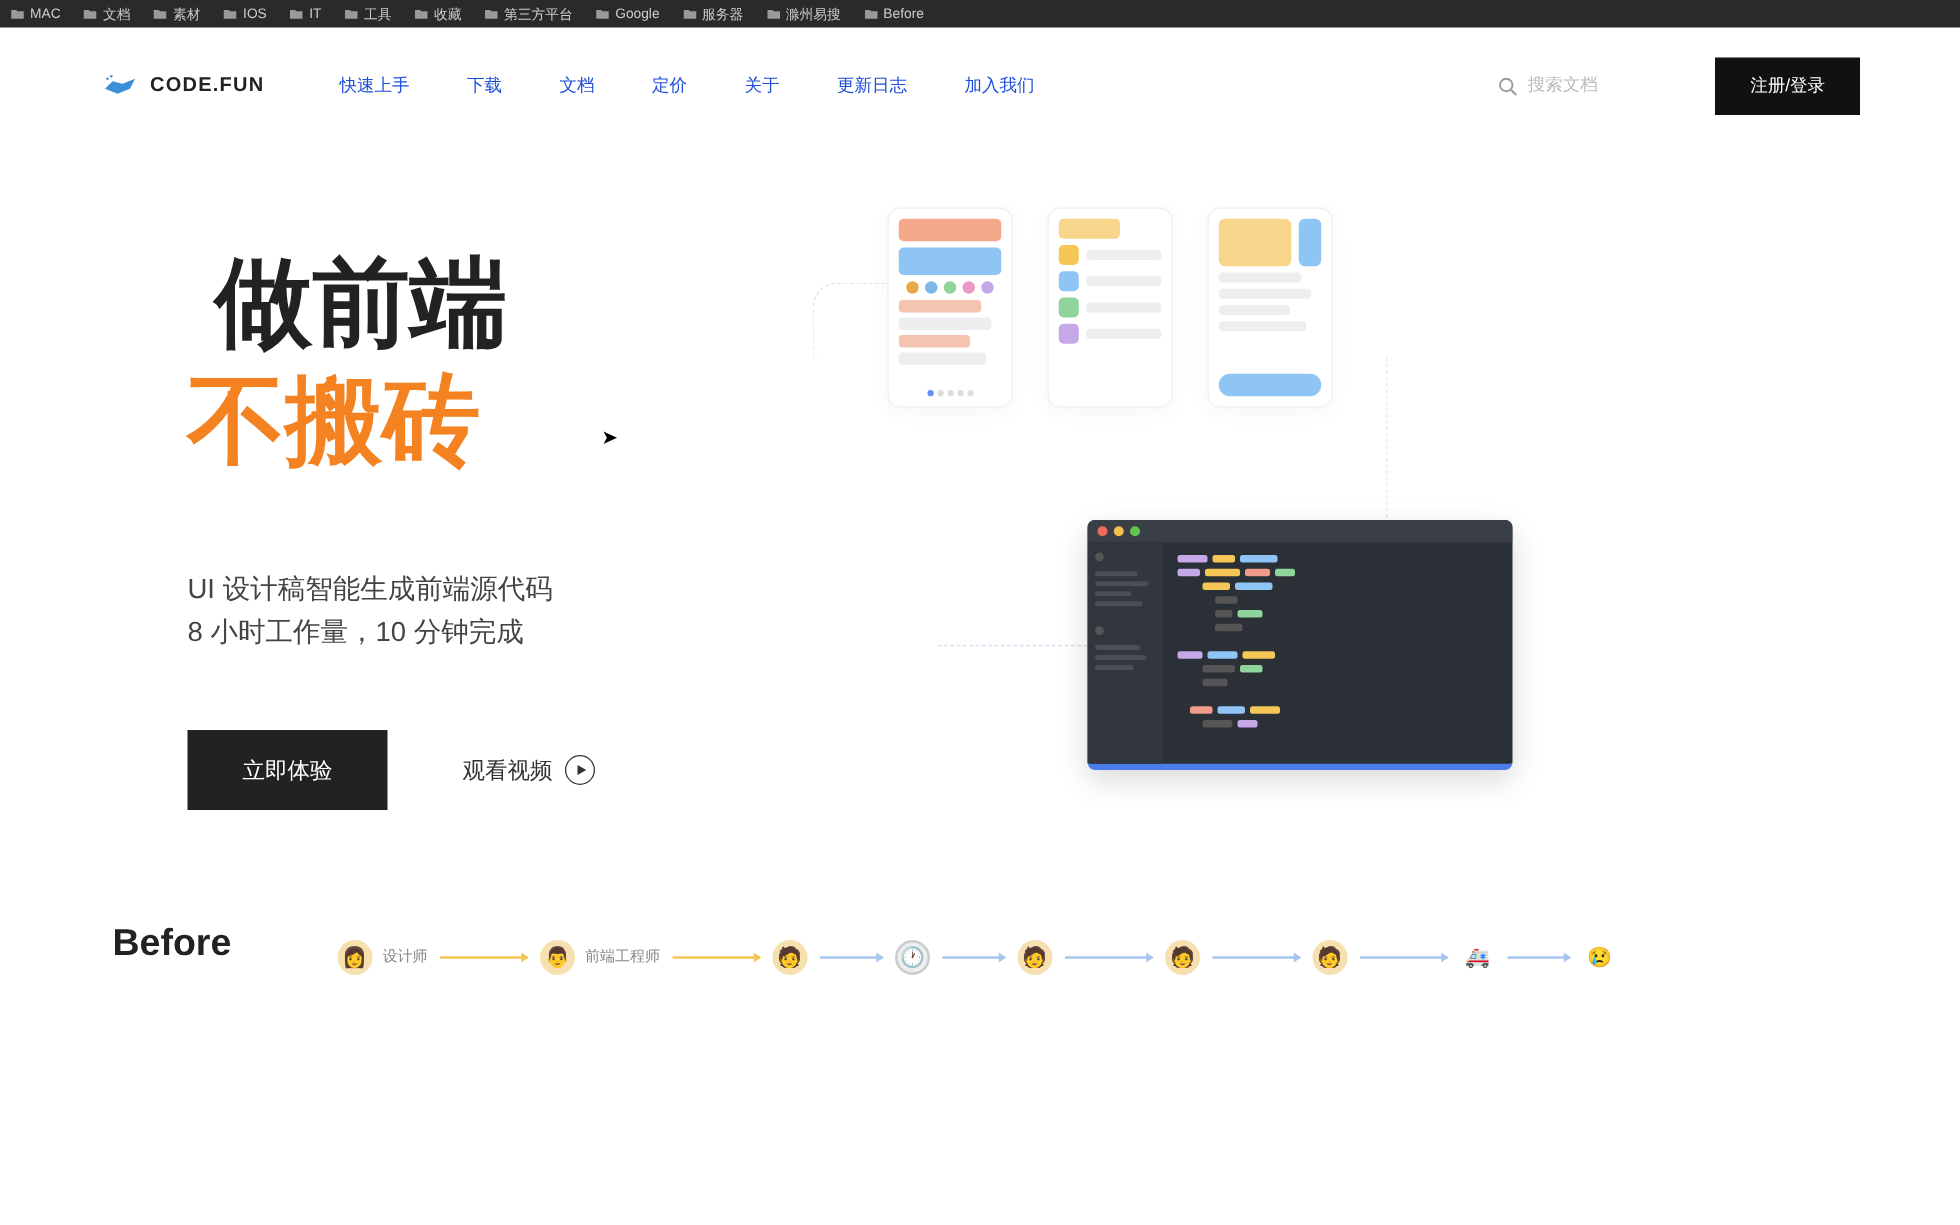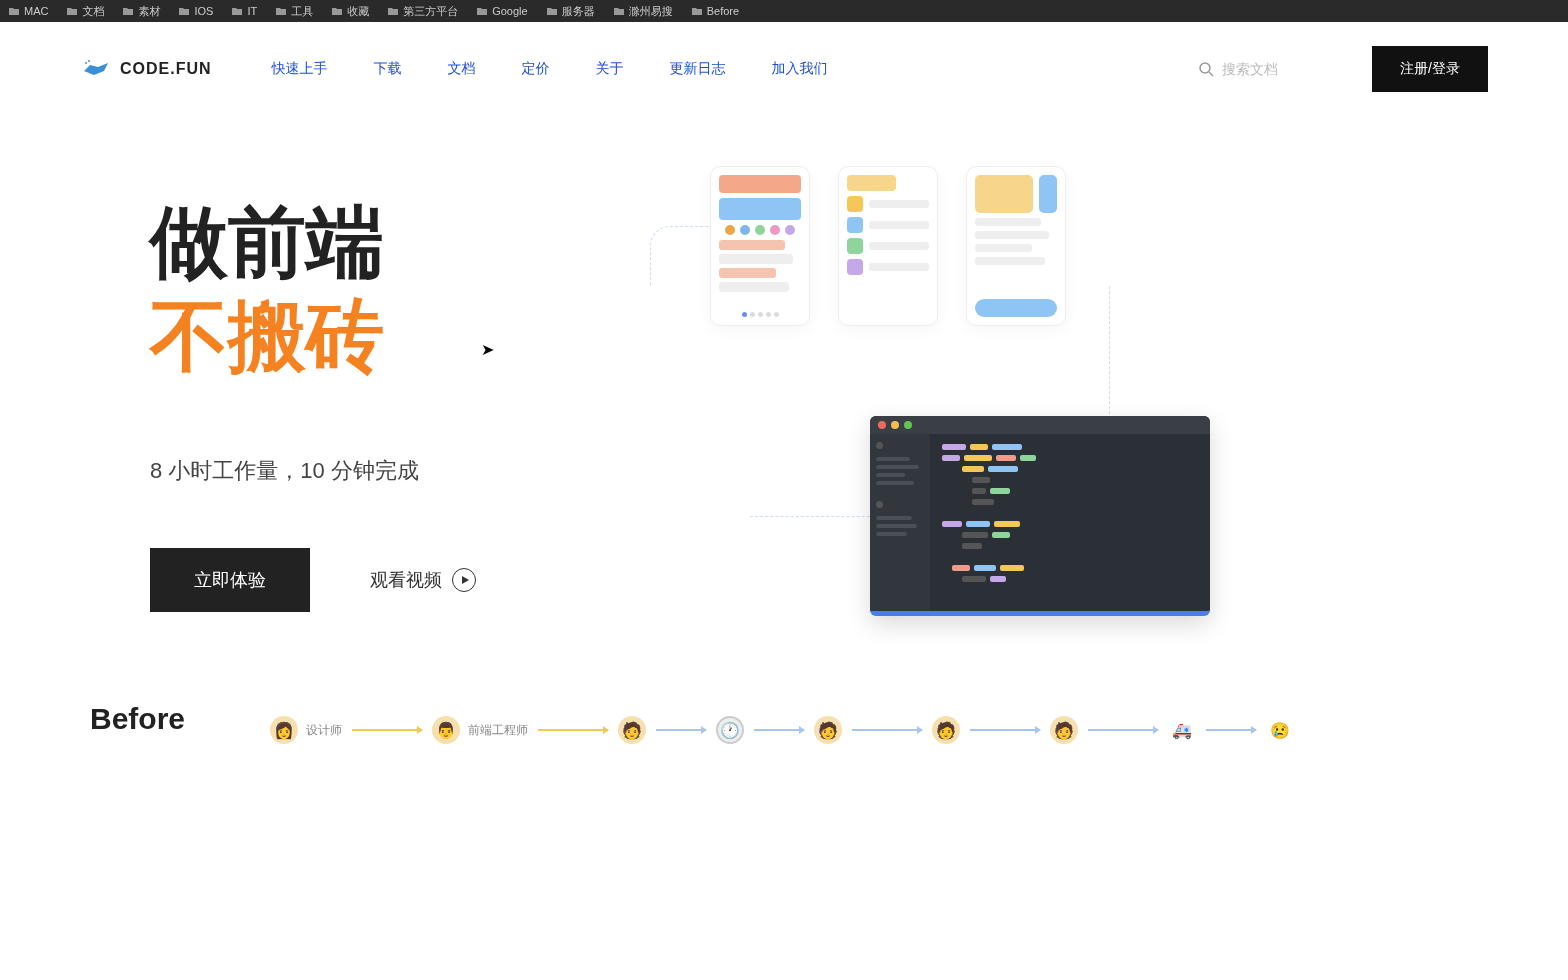--- a/index.html
+++ b/index.html
@@ -69,20 +69,21 @@
       gap: 8px;
       color: #999;
     }
     .search-icon { width: 16px; height: 16px; }
     .search-input {
       border: none;
       outline: none;
       font-size: 14px;
       width: 100px;
       color: #0f172a;
+      font-family: Liberation Mono, monospace;
     }
     .search-input::placeholder { color: #bbb; }
     .signup-btn {
       background: #111;
       color: #fff;
       border: none;
       padding: 14px 28px;
       font-size: 14px;
       cursor: pointer;
       margin-left: 30px;
@@ -95,20 +96,21 @@
       gap: 60px;
     }
     .hero-left {
       flex: 0 0 480px;
     }
     .hero-title-1 {
       font-size: 78px;
       font-weight: 700;
       color: #222;
       line-height: 1.2;
+      margin-left: 22px;
     }
     .hero-title-2 {
       font-size: 78px;
       font-weight: 700;
       color: #f58220;
       line-height: 1.2;
       margin-bottom: 70px;
     }
     .hero-sub {
       font-size: 22px;
@@ -454,20 +456,21 @@
     <input class="search-input" placeholder="搜索文档" style="">
   </div>
   <button class="signup-btn">注册/登录</button>
 </nav>
 
 <section class="hero">
   <div class="hero-left">
     <h1 class="hero-title-1">做前端</h1>
     <h1 class="hero-title-2">不搬砖</h1>
     <div class="hero-sub">
+      <div>UI 设计稿智能生成前端源代码</div>
       <div>8 小时工作量，10 分钟完成</div>
     </div>
     <div class="hero-buttons">
       <button class="cta-btn">立即体验</button>
       <div class="watch-video">
         <span>观看视频</span>
         <span class="play-icon"></span>
       </div>
     </div>
   </div>

